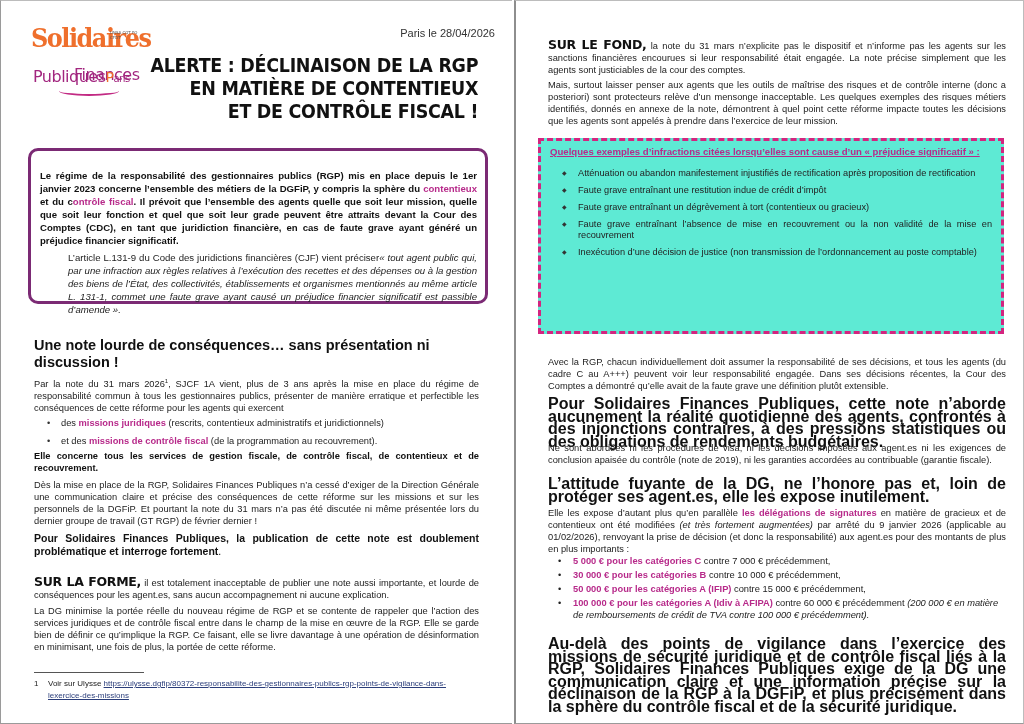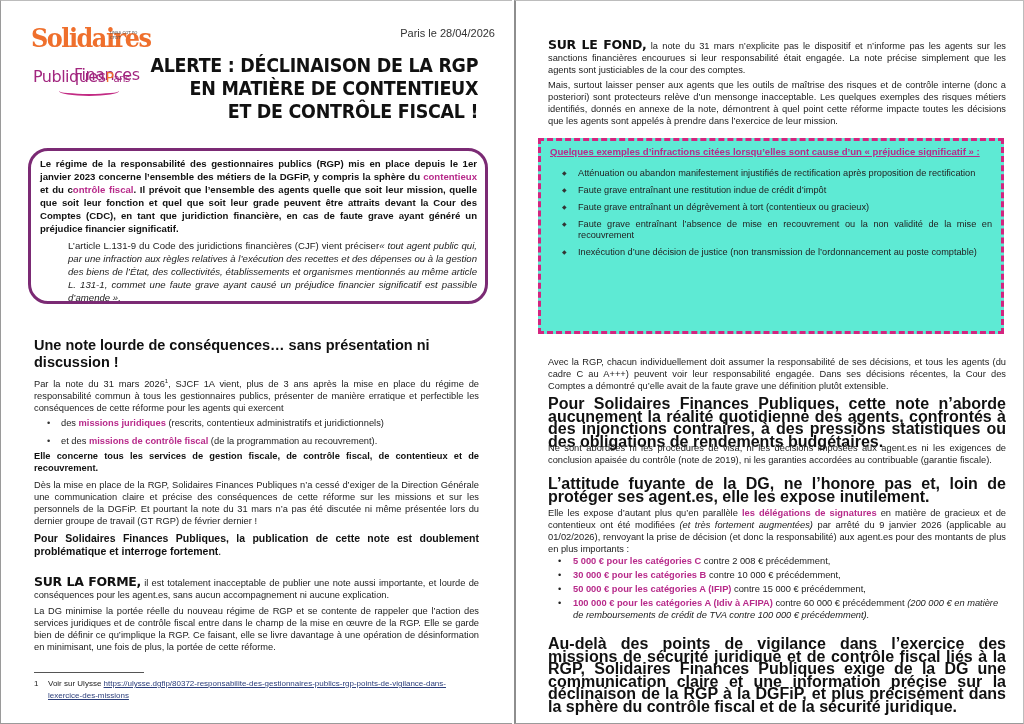--- a/index.html
+++ b/index.html
@@ -29,21 +29,21 @@
 
   .date { position: absolute; right: 17px; top: 26px; font-size: 11px; color: #333; font-family: "Liberation Sans", sans-serif; }
   .title {
     position: absolute; right: 34px; top: 53px; text-align: right;
     font-family: "DejaVu Sans", sans-serif; font-weight: bold; font-size: 19px; line-height: 23px;
     letter-spacing: -0.3px; color: #111; transform: scaleX(0.92); transform-origin: right top;
   }
 
   .intro-box {
     position: absolute; left: 27px; top: 147px; width: 460px; height: 156px;
-    border: 3px solid #7b2a74; border-radius: 20px; padding: 6px 8px 6px 9px;
+    border: 3px solid #7b2a74; border-radius: 10px; padding: 18px 8px 6px 9px;
   }
   .intro-box .bold-p {
     font-weight: bold; font-size: 9.6px; line-height: 13px; text-align: justify; color: #111;
     font-family: "Liberation Sans", sans-serif;
   }
   .hl { color: #b72a8a; }
   .intro-box .quote {
     margin-top: 4px; margin-left: 28px; font-size: 9.6px; line-height: 13px; text-align: justify; color: #222;
     font-family: "Liberation Sans", sans-serif;
   }
@@ -172,21 +172,21 @@
 
     <p class="rp b" style="top:397px;">Pour Solidaires Finances Publiques, cette note n’aborde aucunement la réalité quotidienne des agents, confrontés à des injonctions contraires, à des pressions statistiques ou des obligations de rendements budgétaires.</p>
 
     <p class="rp" style="top:441px;">Ne sont abordées ni les procédures de visa, ni les décisions imposées aux agent.es ni les exigences de conclusion apaisée du contrôle (note de 2019), ni les garanties accordées au contribuable (garantie fiscale).</p>
 
     <p class="rp b" style="top:477px;">L’attitude fuyante de la DG, ne l’honore pas et, loin de protéger ses agent.es, elle les expose inutilement.</p>
 
     <p class="rp" style="top:506px;"><span>Elle les expose d’autant plus qu’en parallèle </span><span class="hl" style="font-weight:bold">les délégations de signatures</span><span> en matière de gracieux et de contentieux ont été modifiées </span><em>(et très fortement augmentées)</em><span> par arrêté du 9 janvier 2026 (applicable au 01/02/2026), renvoyant la prise de décision (et donc la responsabilité) aux agent.es pour des montants de plus en plus importants :</span></p>
 
     <ul class="amounts" style="top:554px;">
-      <li><span class="hl">5 000 € pour les catégories C</span><span> contre 2 008 € précédemment,</span></li>
+      <li><span class="hl">5 000 € pour les catégories C</span><span> contre 7 000 € précédemment,</span></li>
       <li><span class="hl">30 000 € pour les catégories B</span><span> contre 10 000 € précédemment,</span></li>
       <li><span class="hl">50 000 € pour les catégories A (IFIP)</span><span> contre 15 000 € précédemment,</span></li>
       <li><span class="hl">100 000 € pour les catégories A (Idiv à AFIPA)</span><span> contre 60 000 € précédemment </span><em>(200 000 € en matière de remboursements de crédit de TVA contre 100 000 € précédemment).</em></li>
     </ul>
 
     <p class="rp b" style="top:637px;">Au-delà des points de vigilance dans l’exercice des missions de sécurité juridique et de contrôle fiscal liés à la RGP, Solidaires Finances Publiques exige de la DG une communication claire et une information précise sur la déclinaison de la RGP à la DGFiP, et plus précisément dans la sphère du contrôle fiscal et de la sécurité juridique.</p>
   </div>
 </div>
 
 </body></html>

